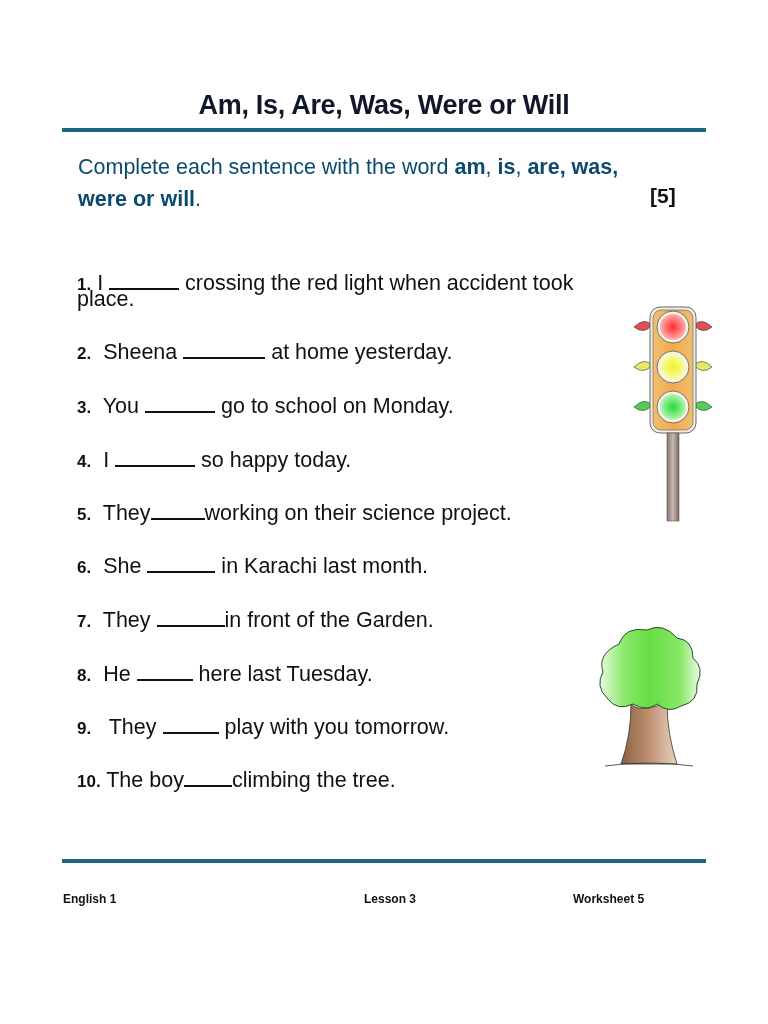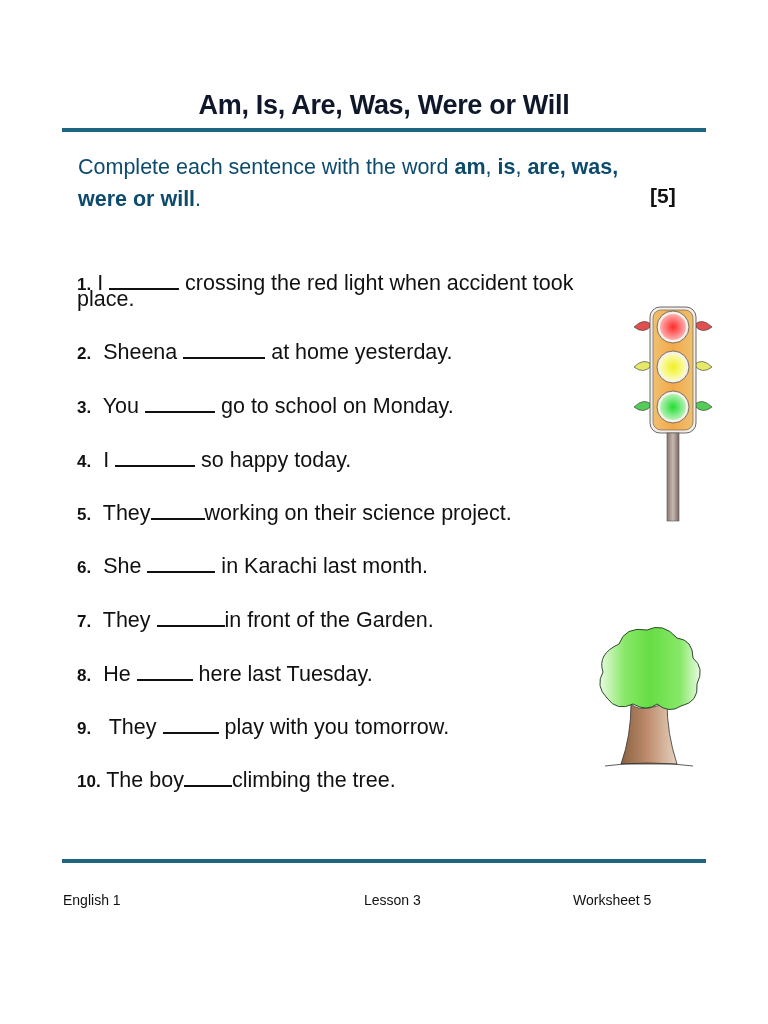--- a/index.html
+++ b/index.html
@@ -70,22 +70,22 @@
   .blank {
     display: inline-block;
     border-bottom: 2px solid #111;
     height: 18px;
     vertical-align: baseline;
   }
 
   .footer-text {
     position: absolute;
     top: 892px;
-    font-size: 14px;
-    font-weight: normal;
+    font-size: 12px;
+    font-weight: bold;
   }
 
   .illustration {
     position: absolute;
   }
 </style>
 </head>
 <body>
 
 <div class="page-title">Am, Is, Are, Was, Were or Will</div>

